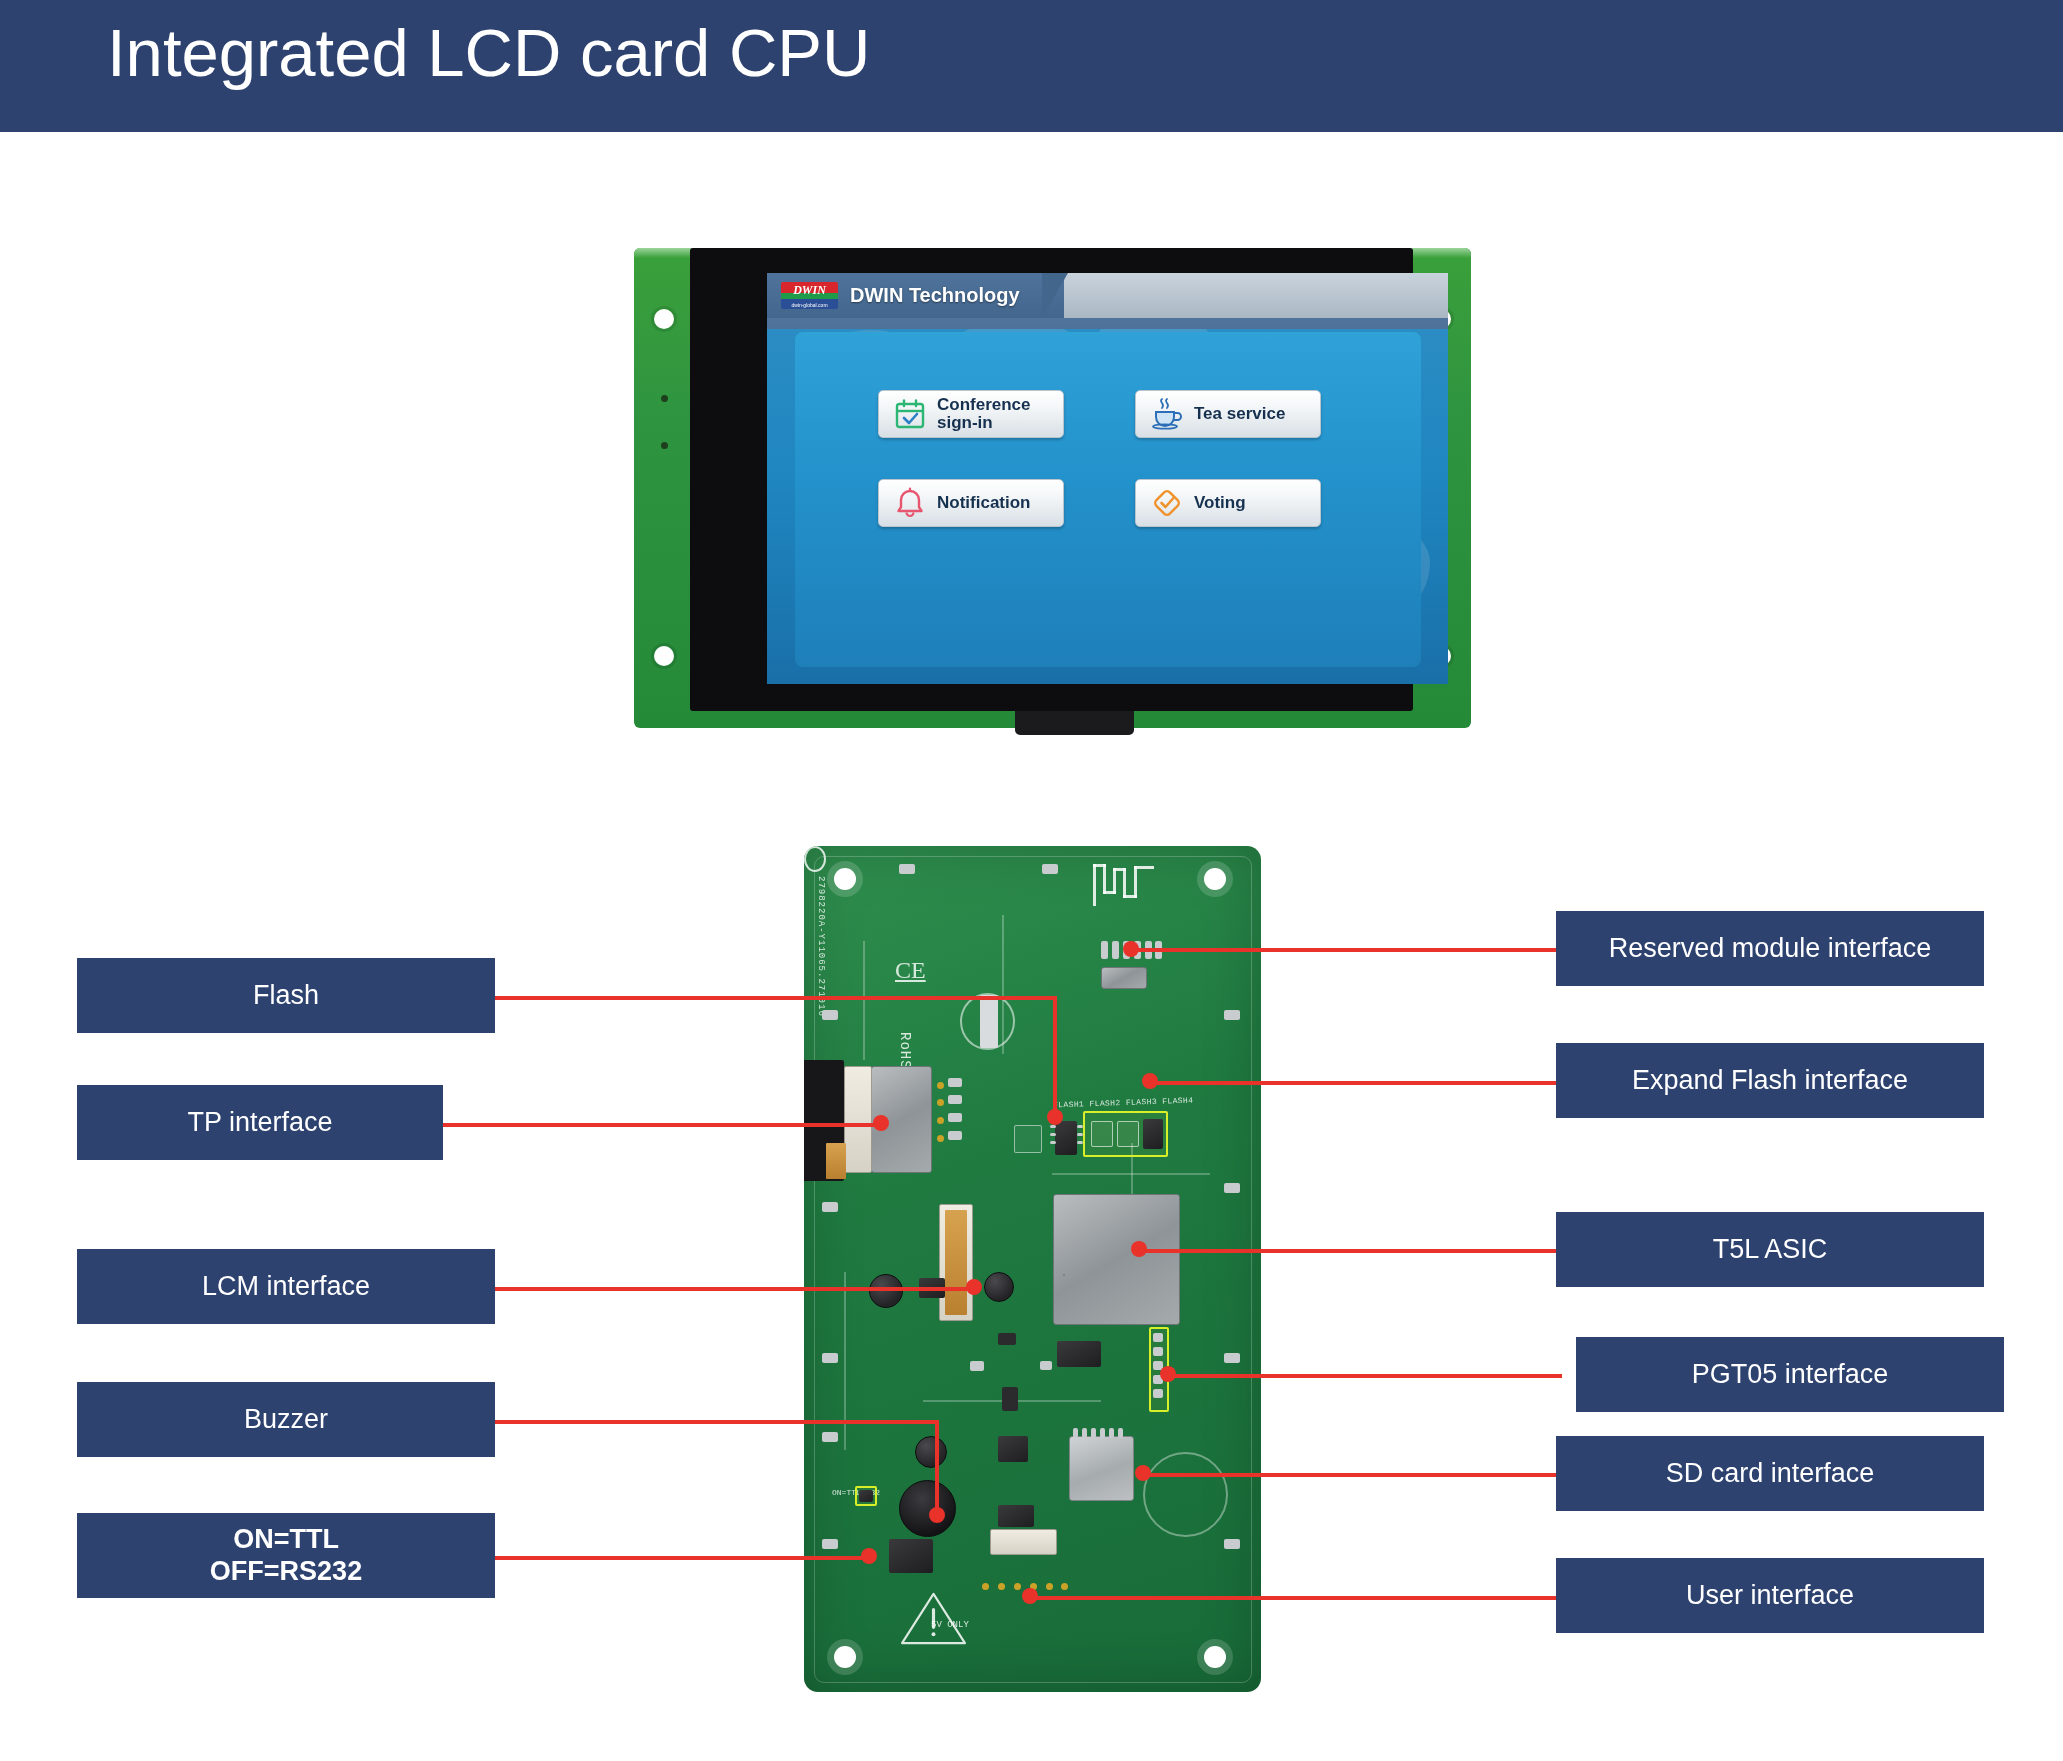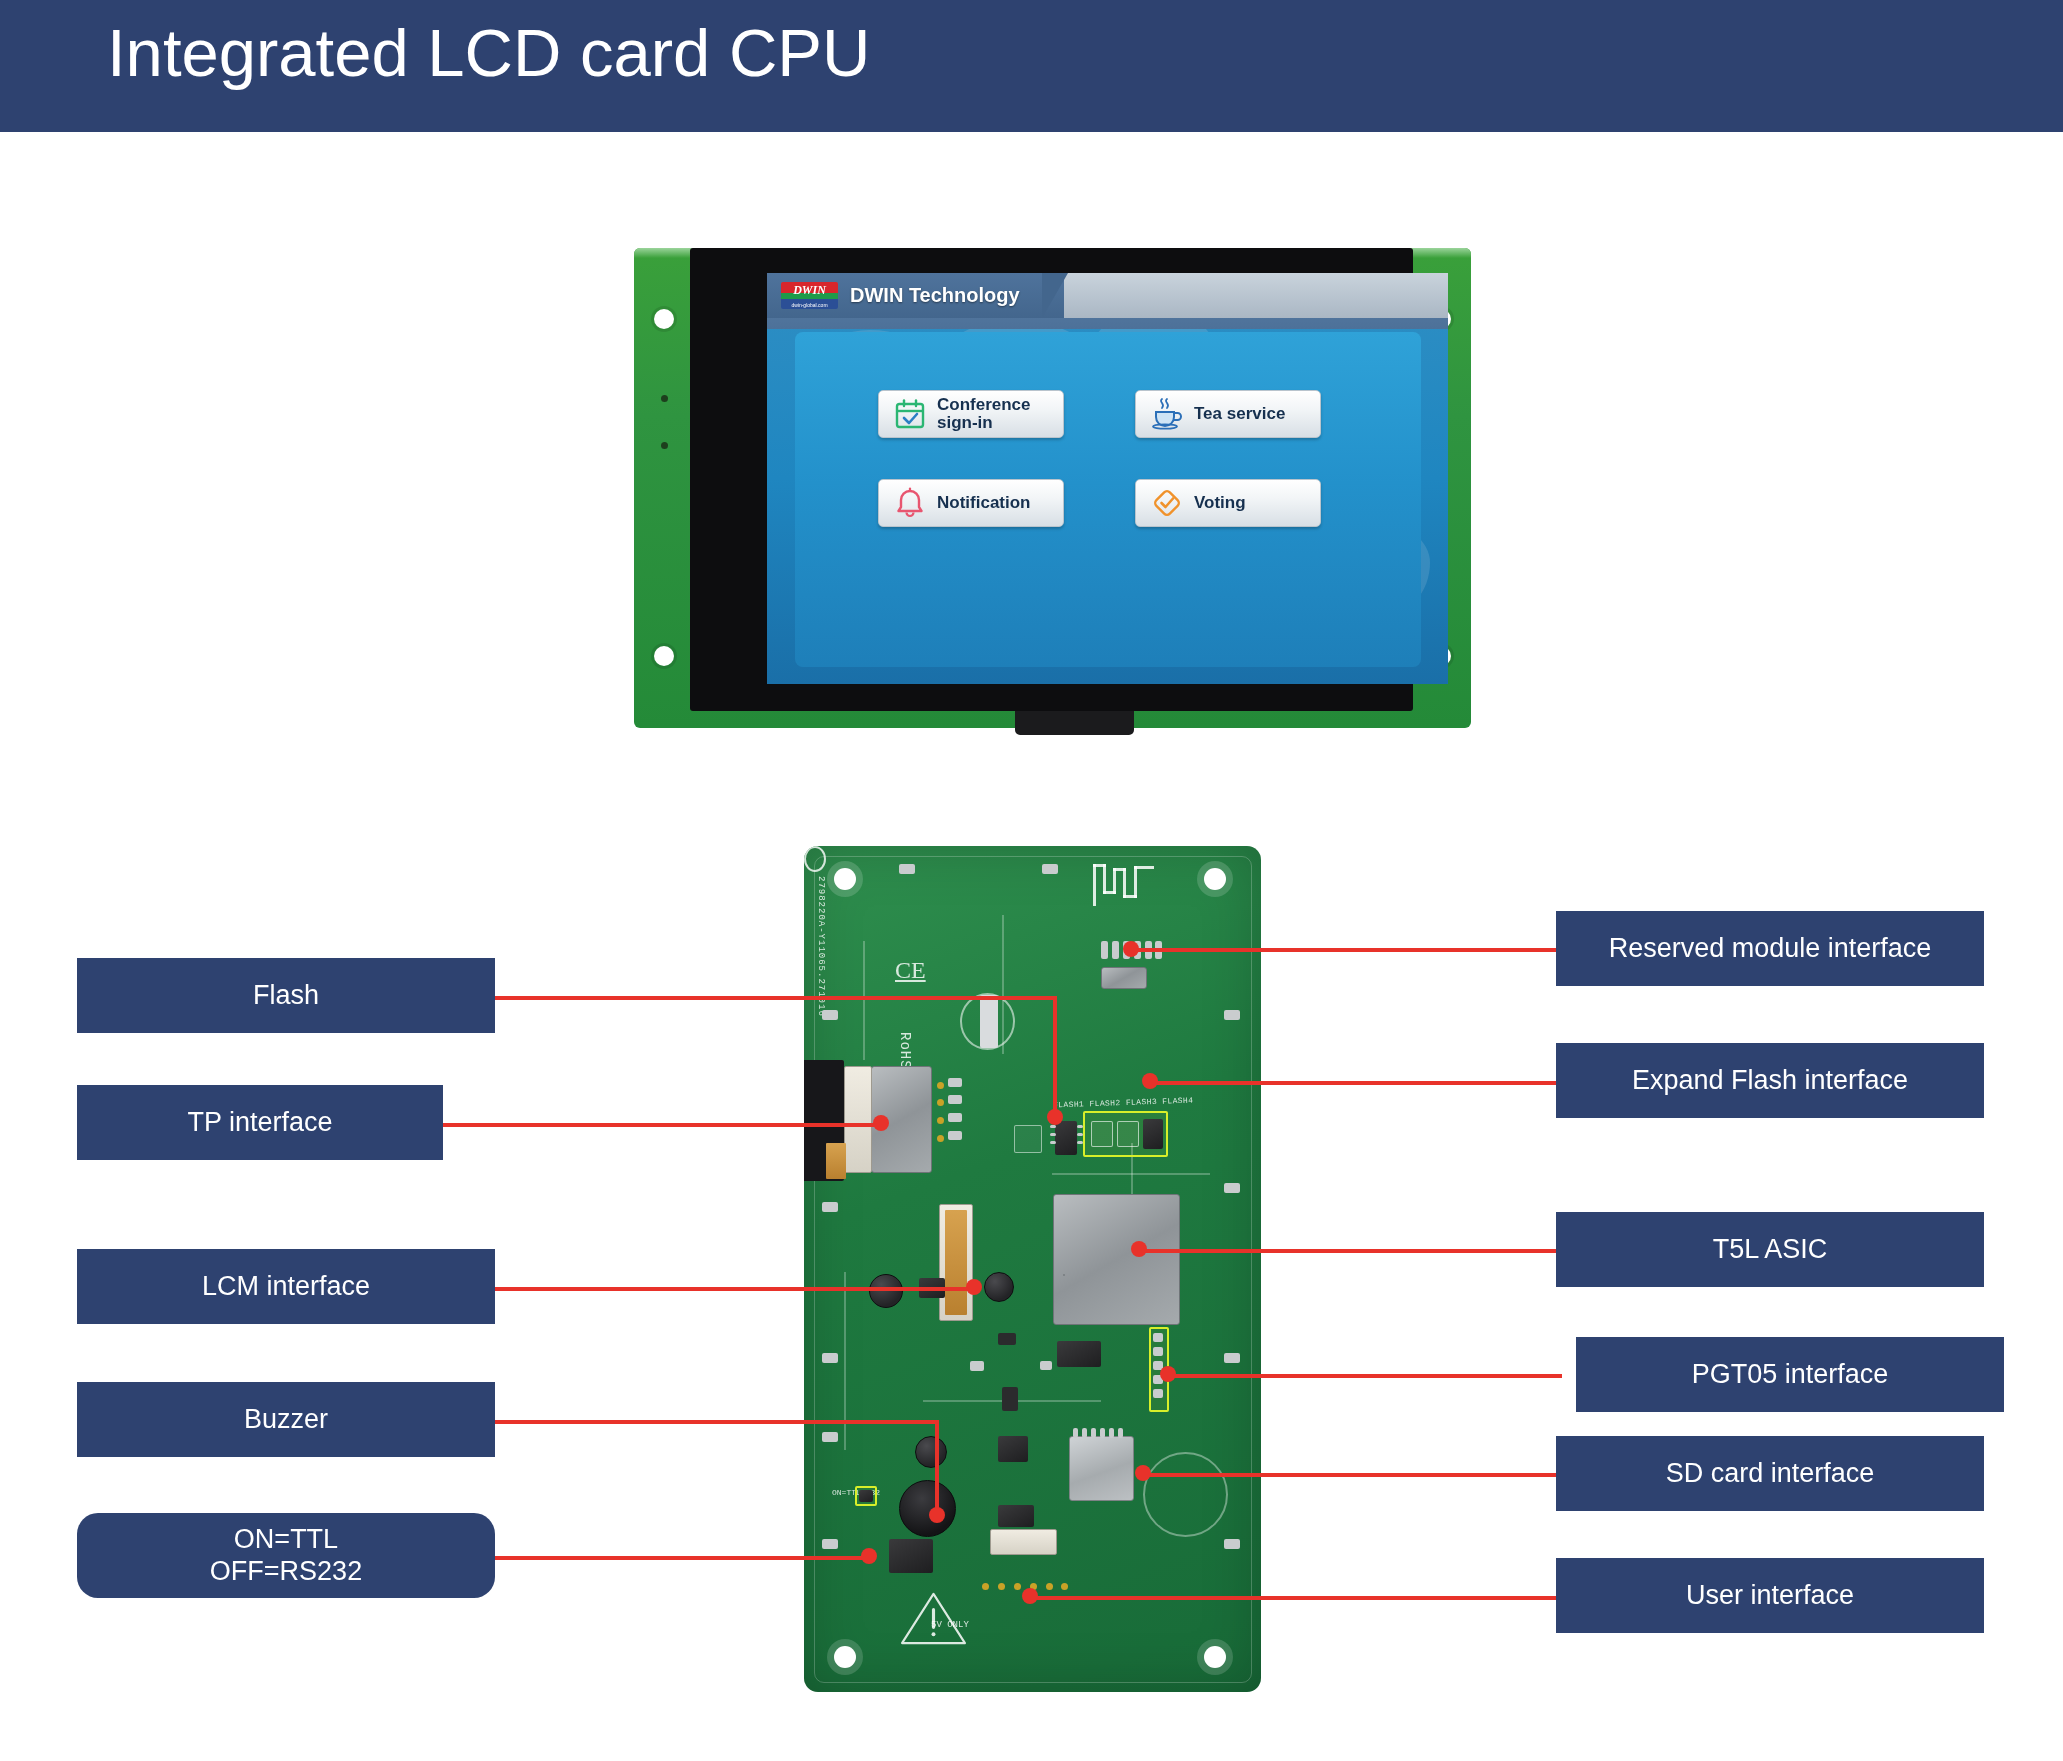--- a/index.html
+++ b/index.html
@@ -611,21 +611,21 @@
 <div class="lead-dot" style="left:1022px; top:1588px;"></div>
 
 <div class="callout" style="left:77px; top:958px;  width:418px; height:75px;">Flash</div>
 
 <div class="callout" style="left:77px; top:1085px; width:366px; height:75px;">TP interface</div>
 
 <div class="callout" style="left:77px; top:1249px; width:418px; height:75px;">LCM interface</div>
 
 <div class="callout" style="left:77px; top:1382px; width:418px; height:75px;">Buzzer</div>
 
-<div class="callout" style="left:77px; top:1513px; width:418px; height:85px; font-weight:400;border-radius:21px;">ON=TTL
+<div class="callout" style="left:77px; top:1513px; width:418px; height:85px; font-weight:700;">ON=TTL
 OFF=RS232</div>
 
 <div class="callout" style="left:1556px; top:911px;  width:428px; height:75px;">Reserved module interface</div>
 
 <div class="callout" style="left:1556px; top:1043px; width:428px; height:75px;">Expand Flash interface</div>
 
 <div class="callout" style="left:1556px; top:1212px; width:428px; height:75px;">T5L ASIC</div>
 
 <div class="callout" style="left:1556px; top:1337px; width:428px; height:75px;margin-left:20px;">PGT05 interface</div>
 

